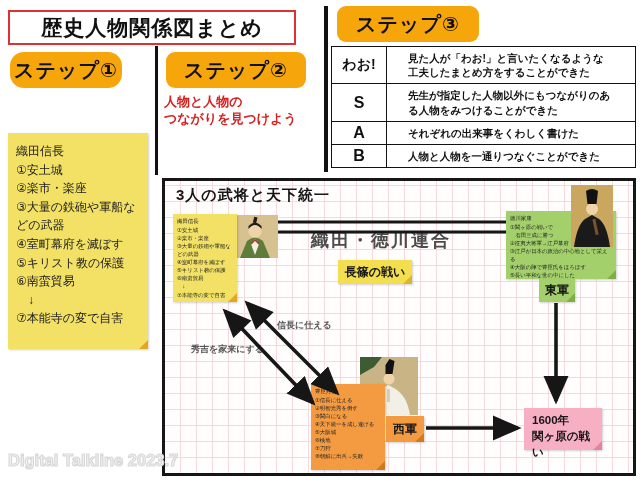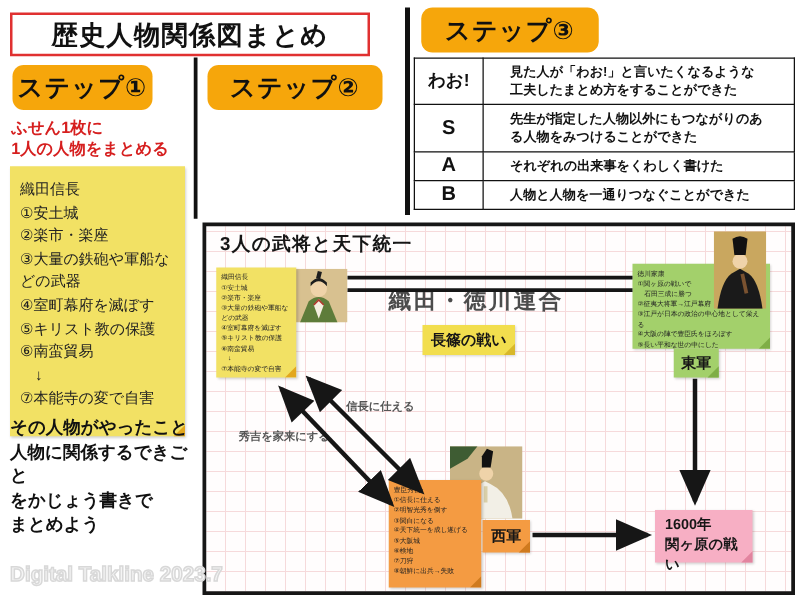--- a/index.html
+++ b/index.html
@@ -57,39 +57,35 @@
 </head>
 <body>
 
 <div id="slide">
 
   <div class="abs title-box">歴史人物関係図まとめ</div>
 
   <div class="abs vdivider" style="left:155px;top:46px;width:3px;height:129px;"></div>
   <div class="abs vdivider" style="left:324px;top:6px;width:4px;height:166px;"></div>
 
-  <div class="abs step-btn" style="left:10px;top:52px;width:112px;height:36px;">ステップ①</div>
-  <div class="abs red-note pre" style="left:9px;top:94px;width:150px;">ふせん1枚に
-1人の人物をまとめる</div>
+  <div class="abs step-btn" style="left:10px;top:52px;width:112px;height:36px;border-radius:14px;">ステップ①</div>
   <div class="abs sticky big-yellow pre">織田信長
 ①安土城
 ②楽市・楽座
 ③大量の鉄砲や軍船な
 どの武器
 ④室町幕府を滅ぼす
 ⑤キリスト教の保護
 ⑥南蛮貿易
 　↓
 ⑦本能寺の変で自害</div>
-  <div class="abs black-note pre note-below">その人物がやったこと
-人物に関係するできごと
-をかじょう書きで
-まとめよう</div>
 
   <div class="abs step-btn" style="left:166px;top:52px;width:140px;height:36px;">ステップ②</div>
+  <div class="abs red-note pre" style="left:164px;top:94px;width:160px;">人物と人物の
+つながりを見つけよう</div>
 
   <div class="abs step-btn" style="left:337px;top:6px;width:142px;height:36px;">ステップ③</div>
 
   <table class="abs rubric">
     <tbody>
         <tr>
       <td class="grade wao">わお!</td>
       <td class="desc">見た人が「わお!」と言いたくなるような工夫したまとめ方をすることができた</td>
     </tr>
     <tr>

